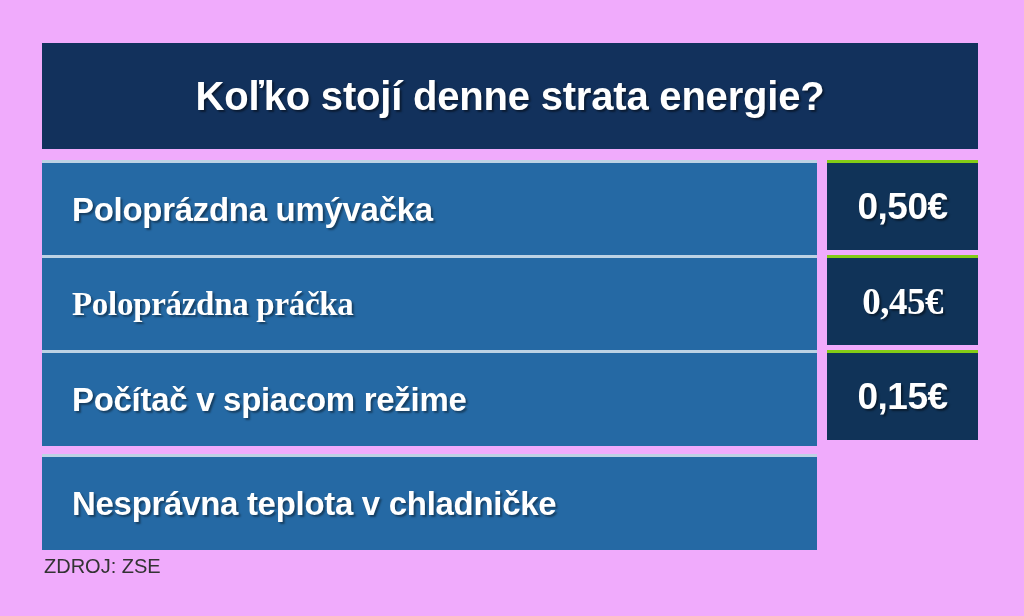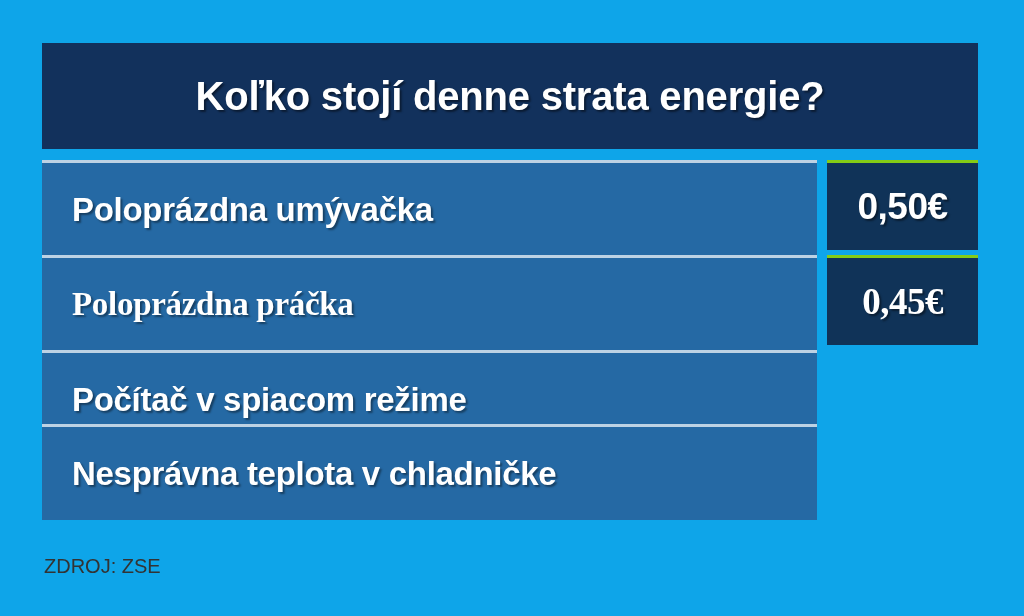--- a/index.html
+++ b/index.html
@@ -11,21 +11,21 @@
     height: 616px;
     background: #ffffff;
     font-family: "Liberation Sans", sans-serif;
     overflow: hidden;
   }
 
   .infographic {
     position: relative;
     width: 1024px;
     height: 616px;
-    background: #0ea5e9;
+    background: #f0abfc;
   }
 
   
   .title-banner {
     position: absolute;
     left: 42px;
     top: 43px;
     width: 936px;
     height: 106px;
     background: #12315c;
@@ -150,23 +150,26 @@
       </div>
       <div class="row-value-box">
         <span class="row-value">0,45€</span>
       </div>
     </div>
 
     <div class="row" style="top:350px;">
       <div class="row-bar">
         <span class="row-label">Počítač v spiacom režime</span>
       </div>
+      <div class="row-value-box">
+        <span class="row-value">0,15€</span>
+      </div>
     </div>
 
-    <div class="row long" style="top:424px;">
+    <div class="row long" style="top:454px;">
       <div class="row-bar">
         <span class="row-label">Nesprávna teplota v chladničke</span>
       </div>
     </div>
 
   </div>
 
   <div class="source">ZDROJ: ZSE</div>
 
 </div>

